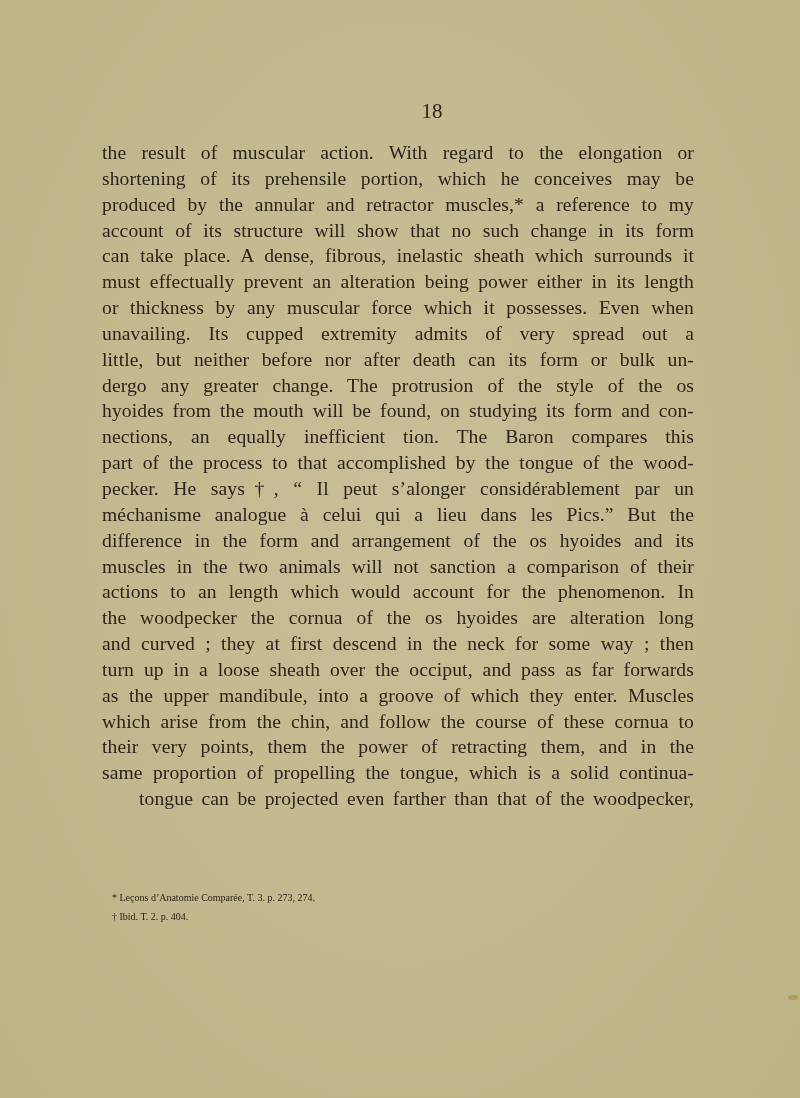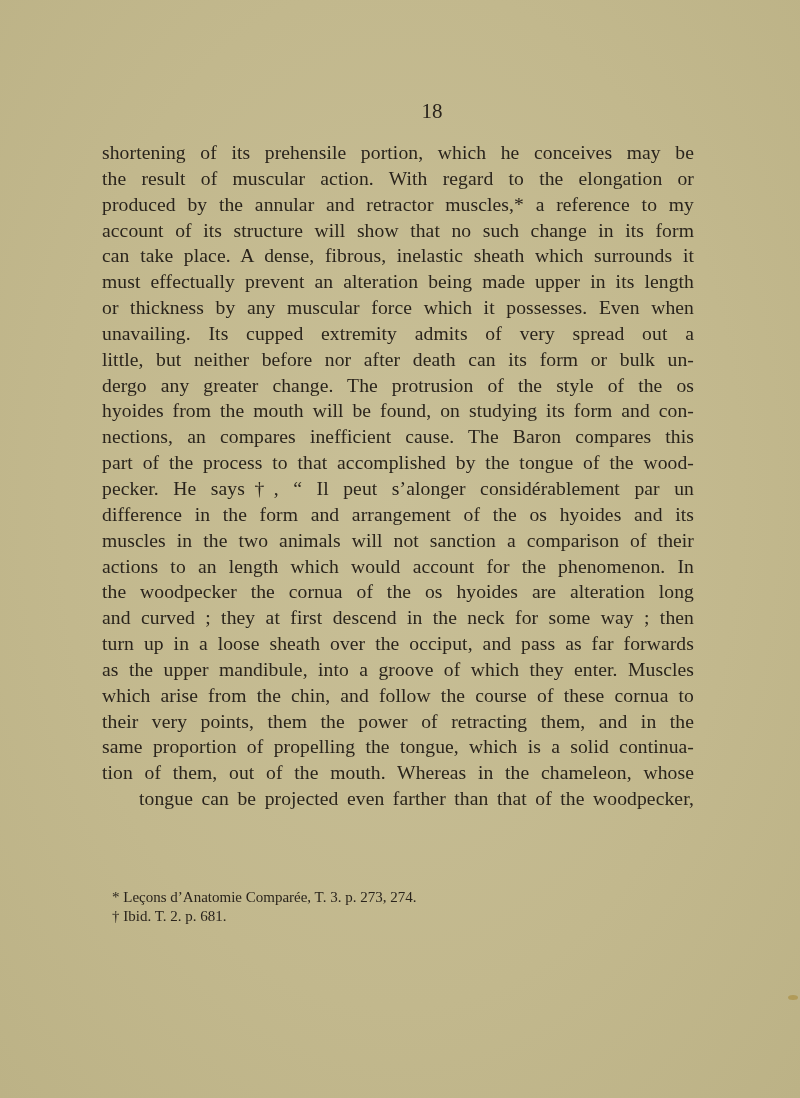--- a/index.html
+++ b/index.html
@@ -48,21 +48,21 @@
       margin-left: 37px;
     }
     .footnotes {
       position: absolute;
       left: 112px;
       top: 888px;
       width: 400px;
     }
     .footnote {
       display: block;
-      font-size: 15px;
+      font-size: 10px;
       line-height: 19px;
       white-space: nowrap;
       color: #2a241c;
     }
     .stain {
       position: absolute;
       left: 788px;
       top: 995px;
       width: 10px;
       height: 5px;
@@ -71,47 +71,47 @@
       opacity: 0.6;
     }
   </style>
 </head>
 <body>
 
 <div>
   <div class="page-number">18</div>
 
   <div class="body-text">
+    <span class="line">the result of muscular action. With regard to the elongation or</span>
     <span class="line">shortening of its prehensile portion, which he conceives may be</span>
-    <span class="line">the result of muscular action. With regard to the elongation or</span>
     <span class="line">produced by the annular and retractor muscles,* a reference to my</span>
     <span class="line">account of its structure will show that no such change in its form</span>
     <span class="line">can take place. A dense, fibrous, inelastic sheath which surrounds it</span>
-    <span class="line">must effectually prevent an alteration being made upper in its length</span>
+    <span class="line">must effectually prevent an alteration being power either in its length</span>
     <span class="line">or thickness by any muscular force which it possesses. Even when</span>
     <span class="line">unavailing. Its cupped extremity admits of very spread out a</span>
     <span class="line">little, but neither before nor after death can its form or bulk un-</span>
     <span class="line">dergo any greater change. The protrusion of the style of the os</span>
     <span class="line">hyoides from the mouth will be found, on studying its form and con-</span>
-    <span class="line">nections, an compares inefficient cause. The Baron compares this</span>
+    <span class="line">nections, an equally inefficient tion. The Baron compares this</span>
     <span class="line">part of the process to that accomplished by the tongue of the wood-</span>
     <span class="line">pecker. He says†, “ Il peut s’alonger considérablement par un</span>
+    <span class="line">méchanisme analogue à celui qui a lieu dans les Pics.” But the</span>
     <span class="line">difference in the form and arrangement of the os hyoides and its</span>
     <span class="line">muscles in the two animals will not sanction a comparison of their</span>
     <span class="line">actions to an length which would account for the phenomenon. In</span>
     <span class="line">the woodpecker the cornua of the os hyoides are alteration long</span>
     <span class="line">and curved ; they at first descend in the neck for some way ; then</span>
     <span class="line">turn up in a loose sheath over the occiput, and pass as far forwards</span>
     <span class="line">as the upper mandibule, into a groove of which they enter. Muscles</span>
     <span class="line">which arise from the chin, and follow the course of these cornua to</span>
     <span class="line">their very points, them the power of retracting them, and in the</span>
     <span class="line">same proportion of propelling the tongue, which is a solid continua-</span>
-    <span class="line">tion of them, out of the mouth. Whereas in the chameleon, whose</span>
     <span class="line last">tongue can be projected even farther than that of the woodpecker,</span>
   </div>
 
   <div class="footnotes">
     <span class="footnote">* Leçons d’Anatomie Comparée, T. 3. p. 273, 274.</span>
-    <span class="footnote">† Ibid. T. 2. p. 681.</span>
+    <span class="footnote">† Ibid. T. 2. p. 404.</span>
   </div>
 
   <div class="stain"></div>
 </div>
 
 </body></html>

